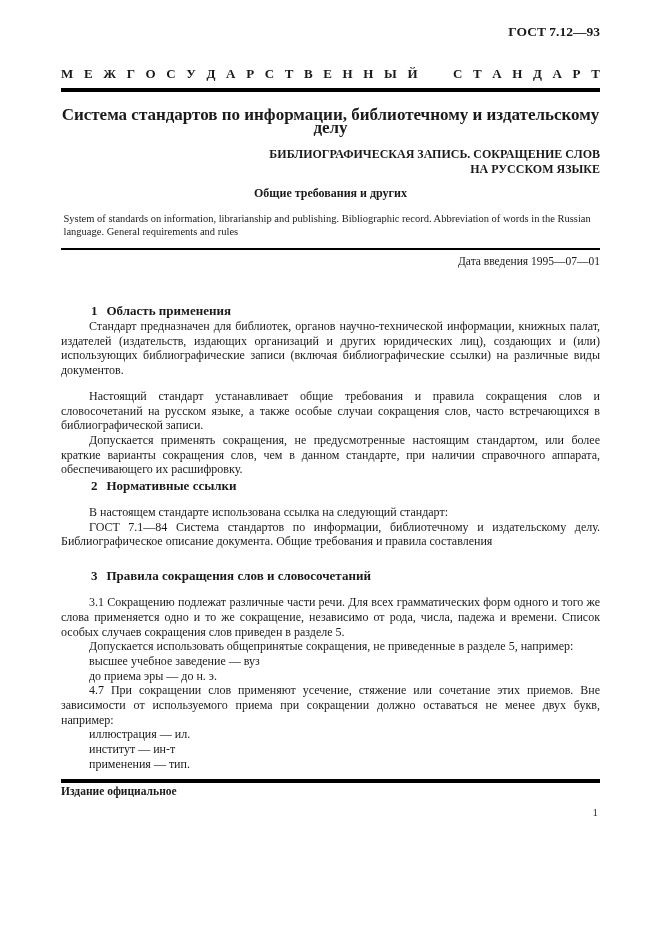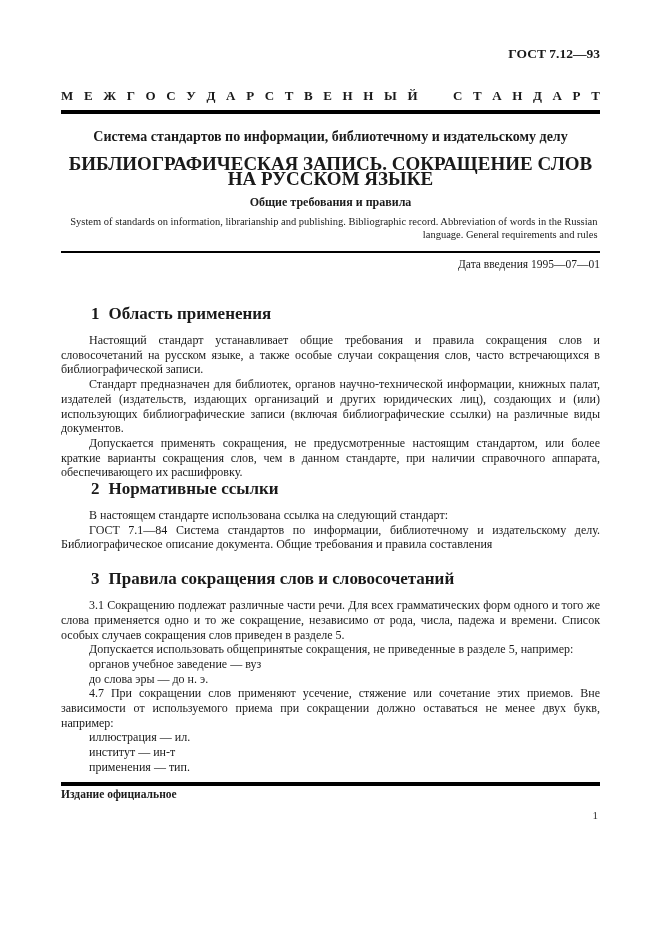--- a/index.html
+++ b/index.html
@@ -7,21 +7,21 @@
     width: 661px; height: 936px;
     background: #ffffff;
     color: #1a1a1a;
     font-family: "Liberation Serif", "DejaVu Serif", serif;
     position: relative;
     overflow: hidden;
   }
   .page {
     box-sizing: border-box;
     position: absolute; inset: 0;
-    padding: 46px 61px 0 61px;
+    padding: 24px 61px 0 61px;
   }
   .doc-number {
     text-align: right;
     font-weight: bold;
     font-size: 13.5px;
     line-height: 16px;
   }
   .standard-kind {
     margin-top: 26px;
     display: flex;
@@ -33,56 +33,56 @@
   .standard-kind span { white-space: pre; }
   .standard-kind span.sp { width: 14px; }
   .rule { background: #000; border: 0; }
   .rule.thick { height: 4px; }
   .rule.thin { height: 2px; }
   .head-rule { margin-top: 7px; }
   .title-system {
     margin-top: 16px;
     text-align: center;
     font-weight: bold;
-    font-size: 14px;
+    font-size: 17px;
     line-height: 13px;
   }
   .title-main {
     margin-top: 13px;
-    text-align: center;
-    font-weight: bold;
-    font-size: 19px;
+    text-align: right;
+    font-weight: bold;
+    font-size: 12px;
     line-height: 15px;
   }
   .title-sub {
     margin-top: 10px;
     text-align: center;
     font-weight: bold;
     font-size: 12px;
     line-height: 13px;
   }
   .title-en {
-    margin-top: 7px;
-    text-align: right;
+    margin-top: 13px;
+    text-align: left;
     font-size: 10.5px;
     line-height: 12.5px;
     max-width: 534px;
     margin-left: auto; margin-right: auto;
   }
   .date-rule { margin-top: 10px; }
   .date-line {
     margin-top: 5px;
     text-align: right;
     font-weight: normal;
     font-size: 11.5px;
     line-height: 13px;
   }
   .sec-heading {
     font-weight: bold;
-    font-size: 17px;
+    font-size: 13px;
     line-height: 17px;
     padding-left: 30px;
   }
   .sec-heading .sec-num { margin-right: 9px; }
   .h1 { margin-top: 34px; }
   .h2 { }
   .h3 { margin-top: 18px; }
   p.body {
     margin: 0;
     font-size: 12px;
@@ -151,48 +151,48 @@
 
   <div class="rule thick head-rule"></div>
 
   <div class="title-system">Система стандартов по информации, библиотечному и издательскому делу</div>
 
   <div class="title-main">
     <div>БИБЛИОГРАФИЧЕСКАЯ ЗАПИСЬ. СОКРАЩЕНИЕ СЛОВ</div>
     <div>НА РУССКОМ ЯЗЫКЕ</div>
   </div>
 
-  <div class="title-sub">Общие требования и правила</div>
+  <div class="title-sub">Общие требования и других</div>
 
   <div class="title-en">System of standards on information, librarianship and publishing. Bibliographic record. Abbreviation of words in the Russian language. General requirements and rules</div>
 
   <div class="rule thin date-rule"></div>
 
   <div class="date-line">Дата введения 1995—07—01</div>
 
   <div class="sec-heading h1">
     <span class="sec-num">1</span><span>Область применения</span>
   </div>
+  <p class="body">Стандарт предназначен для библиотек, органов научно-технической информации, книжных палат, издателей (издательств, издающих организаций и других юридических лиц), создающих и (или) использующих библиографические записи (включая библиографические ссылки) на различные виды документов.</p>
   <p class="body first">Настоящий стандарт устанавливает общие требования и правила сокращения слов и словосочетаний на русском языке, а также особые случаи сокращения слов, часто встречающихся в библиографической записи.</p>
-  <p class="body">Стандарт предназначен для библиотек, органов научно-технической информации, книжных палат, издателей (издательств, издающих организаций и других юридических лиц), создающих и (или) использующих библиографические записи (включая библиографические ссылки) на различные виды документов.</p>
   <p class="body">Допускается применять сокращения, не предусмотренные настоящим стандартом, или более краткие варианты сокращения слов, чем в данном стандарте, при наличии справочного аппарата, обеспечивающего их расшифровку.</p>
 
   <div class="sec-heading h2">
     <span class="sec-num">2</span><span>Нормативные ссылки</span>
   </div>
   <p class="body first">В настоящем стандарте использована ссылка на следующий стандарт:</p>
   <p class="body">ГОСТ 7.1—84 Система стандартов по информации, библиотечному и издательскому делу. Библиографическое описание документа. Общие требования и правила составления</p>
 
   <div class="sec-heading h3">
     <span class="sec-num">3</span><span>Правила сокращения слов и словосочетаний</span>
   </div>
   <p class="body first">3.1 Сокращению подлежат различные части речи. Для всех грамматических форм одного и того же слова применяется одно и то же сокращение, независимо от рода, числа, падежа и времени. Список особых случаев сокращения слов приведен в разделе 5.</p>
   <p class="body">Допускается использовать общепринятые сокращения, не приведенные в разделе 5, например:</p>
-  <p class="example-line">органов учебное заведение — вуз</p>
-  <p class="example-line">до слова эры — до н. э.</p>
+  <p class="example-line">высшее учебное заведение — вуз</p>
+  <p class="example-line">до приема эры — до н. э.</p>
   <p class="body">4.7 При сокращении слов применяют усечение, стяжение или сочетание этих приемов. Вне зависимости от используемого приема при сокращении должно оставаться не менее двух букв, например:</p>
   <p class="example-line">иллюстрация — ил.</p>
   <p class="example-line">институт — ин-т</p>
   <p class="example-line">применения — тип.</p>
 
   <div class="rule thick footer-rule"></div>
   <div class="footer-official">Издание официальное</div>
   <div class="page-num">1</div>
 
 </div>

